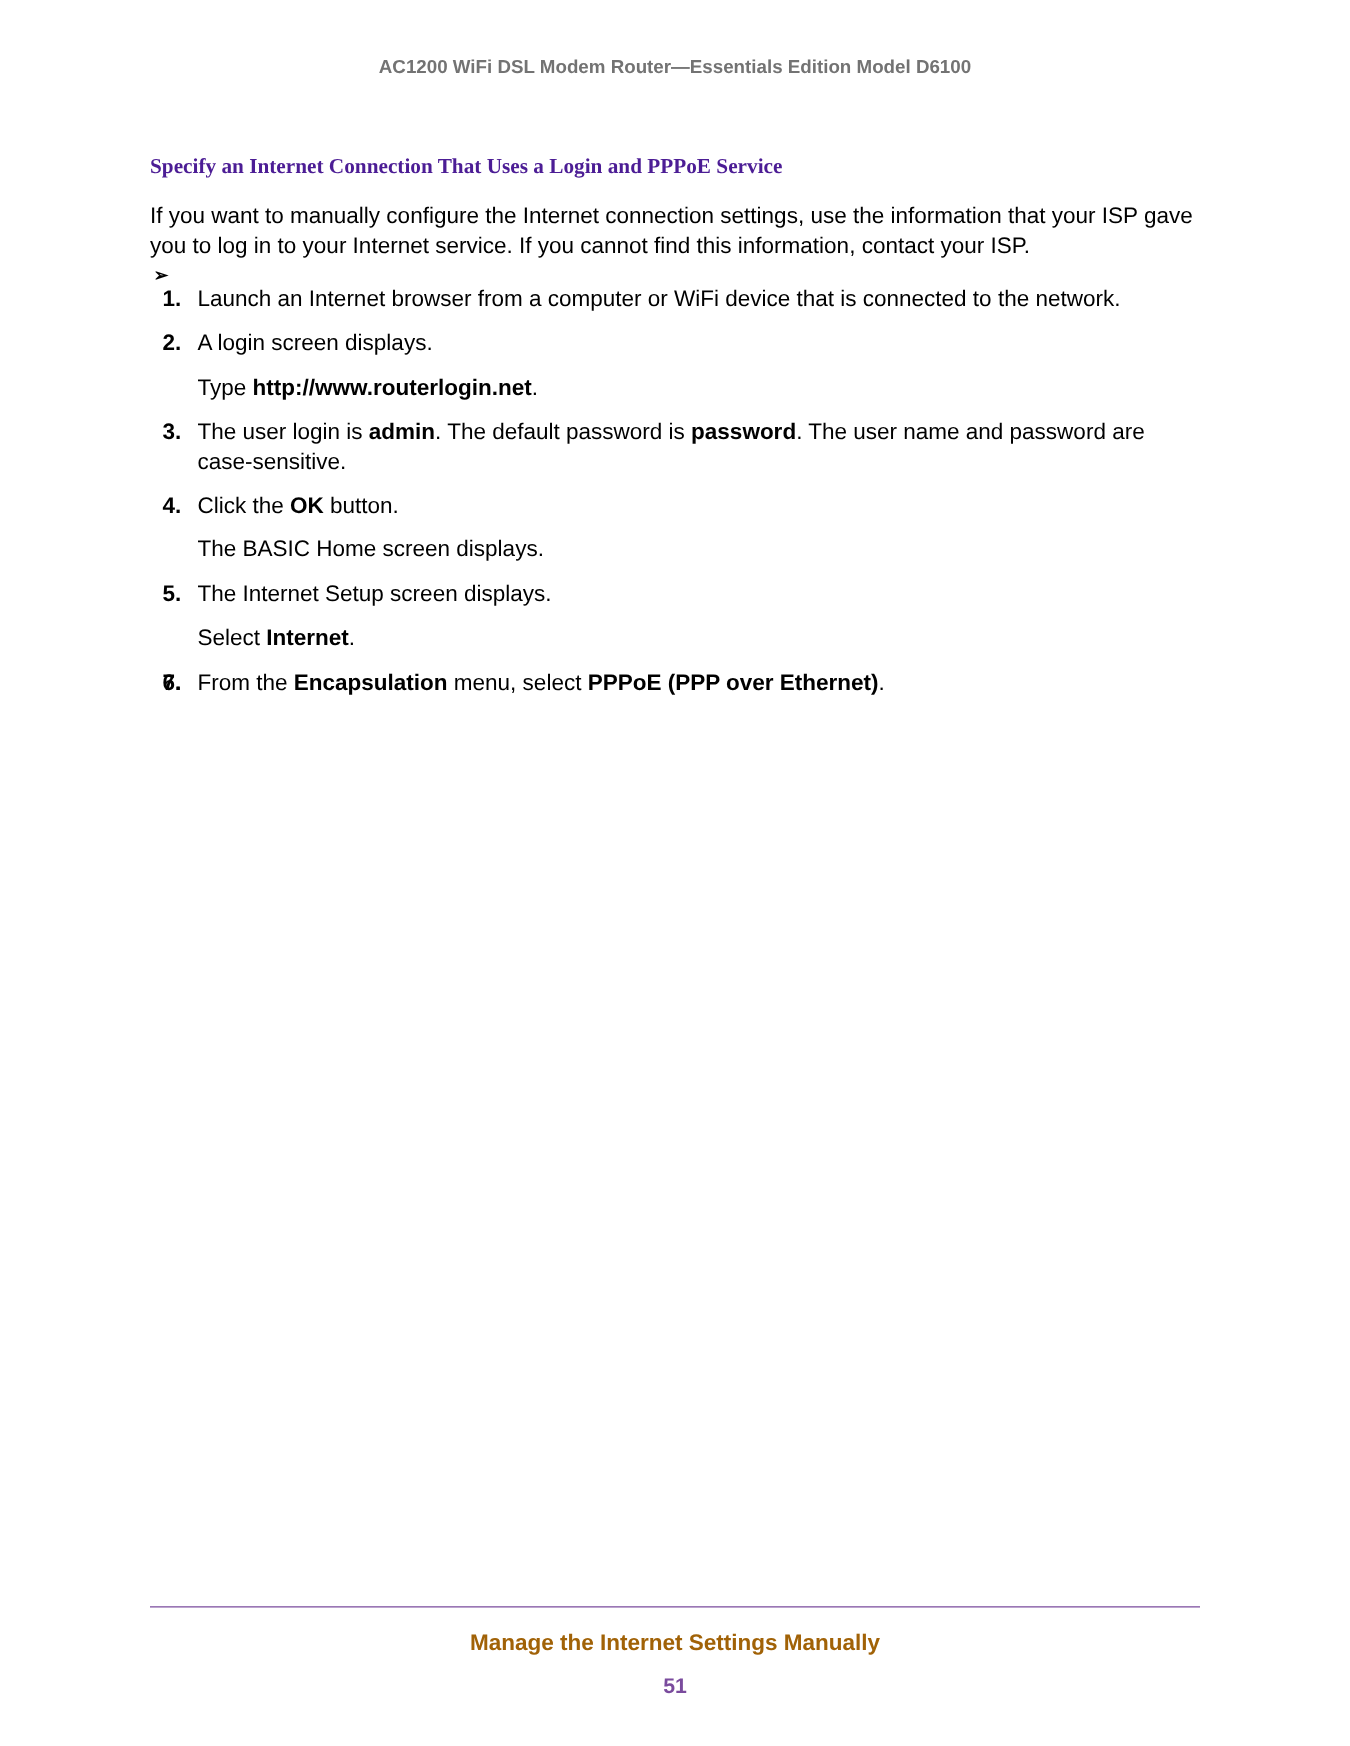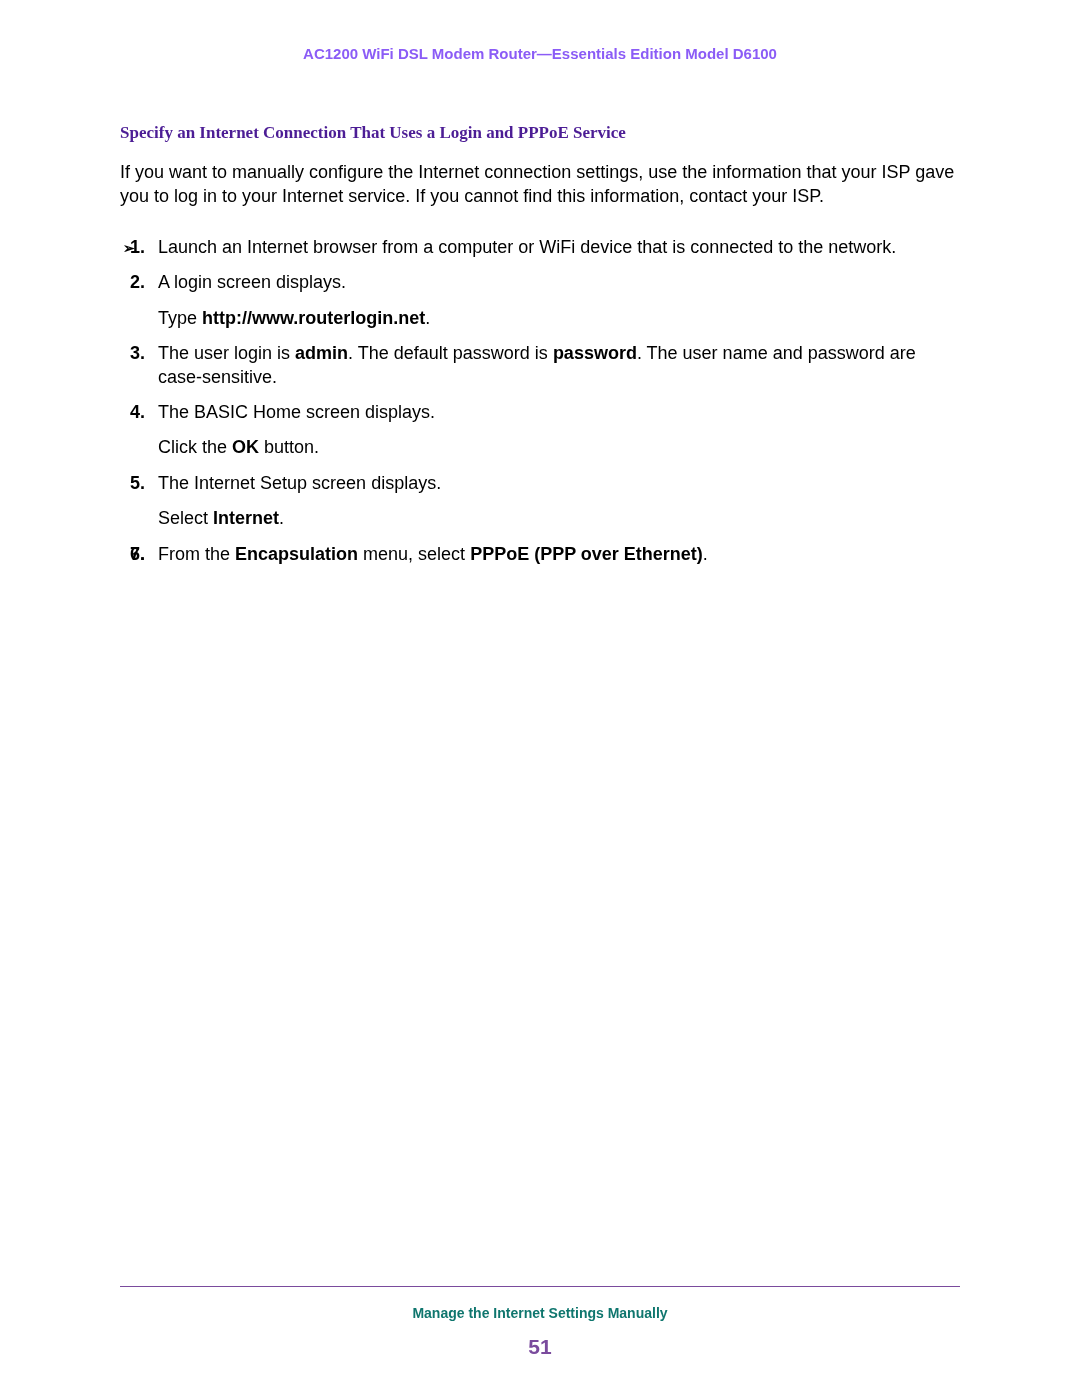--- a/index.html
+++ b/index.html
@@ -8,36 +8,35 @@
       height: 1397px;
       background: #fff;
       font-family: Arial, Helvetica, sans-serif;
       position: relative;
       padding: 45px 120px 0 120px;
     }
     .page-header {
       text-align: center;
       font-weight: bold;
       font-size: 15px;
-      color: #8b5cf6;
+      color: #737373;
       margin-bottom: 60px;
     }
     .section-title {
       color: #4c1d95;
       font-size: 17px;
       font-weight: bold;
       line-height: 1.25;
       margin-bottom: 18px;
       font-family: Liberation Serif, serif;
     }
     .intro-para {
       font-size: 18px;
       color: #000;
       line-height: 1.3;
-      margin-bottom: 28px;
     }
     .procedure-intro {
       font-size: 18px;
       font-weight: bold;
       color: #000;
       line-height: 1.3;
       margin-bottom: 20px;
       position: relative;
       padding-left: 30px;
     }
@@ -77,30 +76,30 @@
       bottom: 38px;
       left: 120px;
       right: 120px;
       text-align: center;
     }
     .footer-line {
       border-top: 1px solid #7a4b9d;
       margin-bottom: 18px;
     }
     .footer-text {
-      color: #0f766e;
+      color: #a16207;
       font-weight: bold;
-      font-size: 14px;
+      font-size: 18px;
       font-family: 'Trebuchet MS', Arial, sans-serif;
       margin-bottom: 14px;
     }
     .footer-page {
       color: #7a4b9d;
       font-weight: bold;
-      font-size: 21px;
+      font-size: 17px;
       font-family: 'Trebuchet MS', Arial, sans-serif;
     }
   </style>
 </head>
 <body>
 
 <div class="page-header">AC1200 WiFi DSL Modem Router—Essentials Edition Model D6100</div>
 
 <h1 class="section-title">Specify an Internet Connection That Uses a Login and PPPoE Service</h1>
 
@@ -119,22 +118,22 @@
     <span class="num">2.</span>
     <p>A login screen displays.</p>
     <p><span>Type </span><span class="b">http://www.routerlogin.net</span><span>.</span></p>
   </li>
   <li>
     <span class="num">3.</span>
     <p><span>The user login is </span><span class="b">admin</span><span>. The default password is </span><span class="b">password</span><span>. The user name and password are case-sensitive.</span></p>
   </li>
   <li>
     <span class="num">4.</span>
+    <p><span>Click the </span><span class="b">OK</span><span> button.</span></p>
     <p>The BASIC Home screen displays.</p>
-    <p><span>Click the </span><span class="b">OK</span><span> button.</span></p>
   </li>
   <li>
     <span class="num">5.</span>
     <p>The Internet Setup screen displays.</p>
     <p><span>Select </span><span class="b">Internet</span><span>.</span></p>
   </li>
   <li>
     <span class="num">6.</span>
   </li>
   <li>

